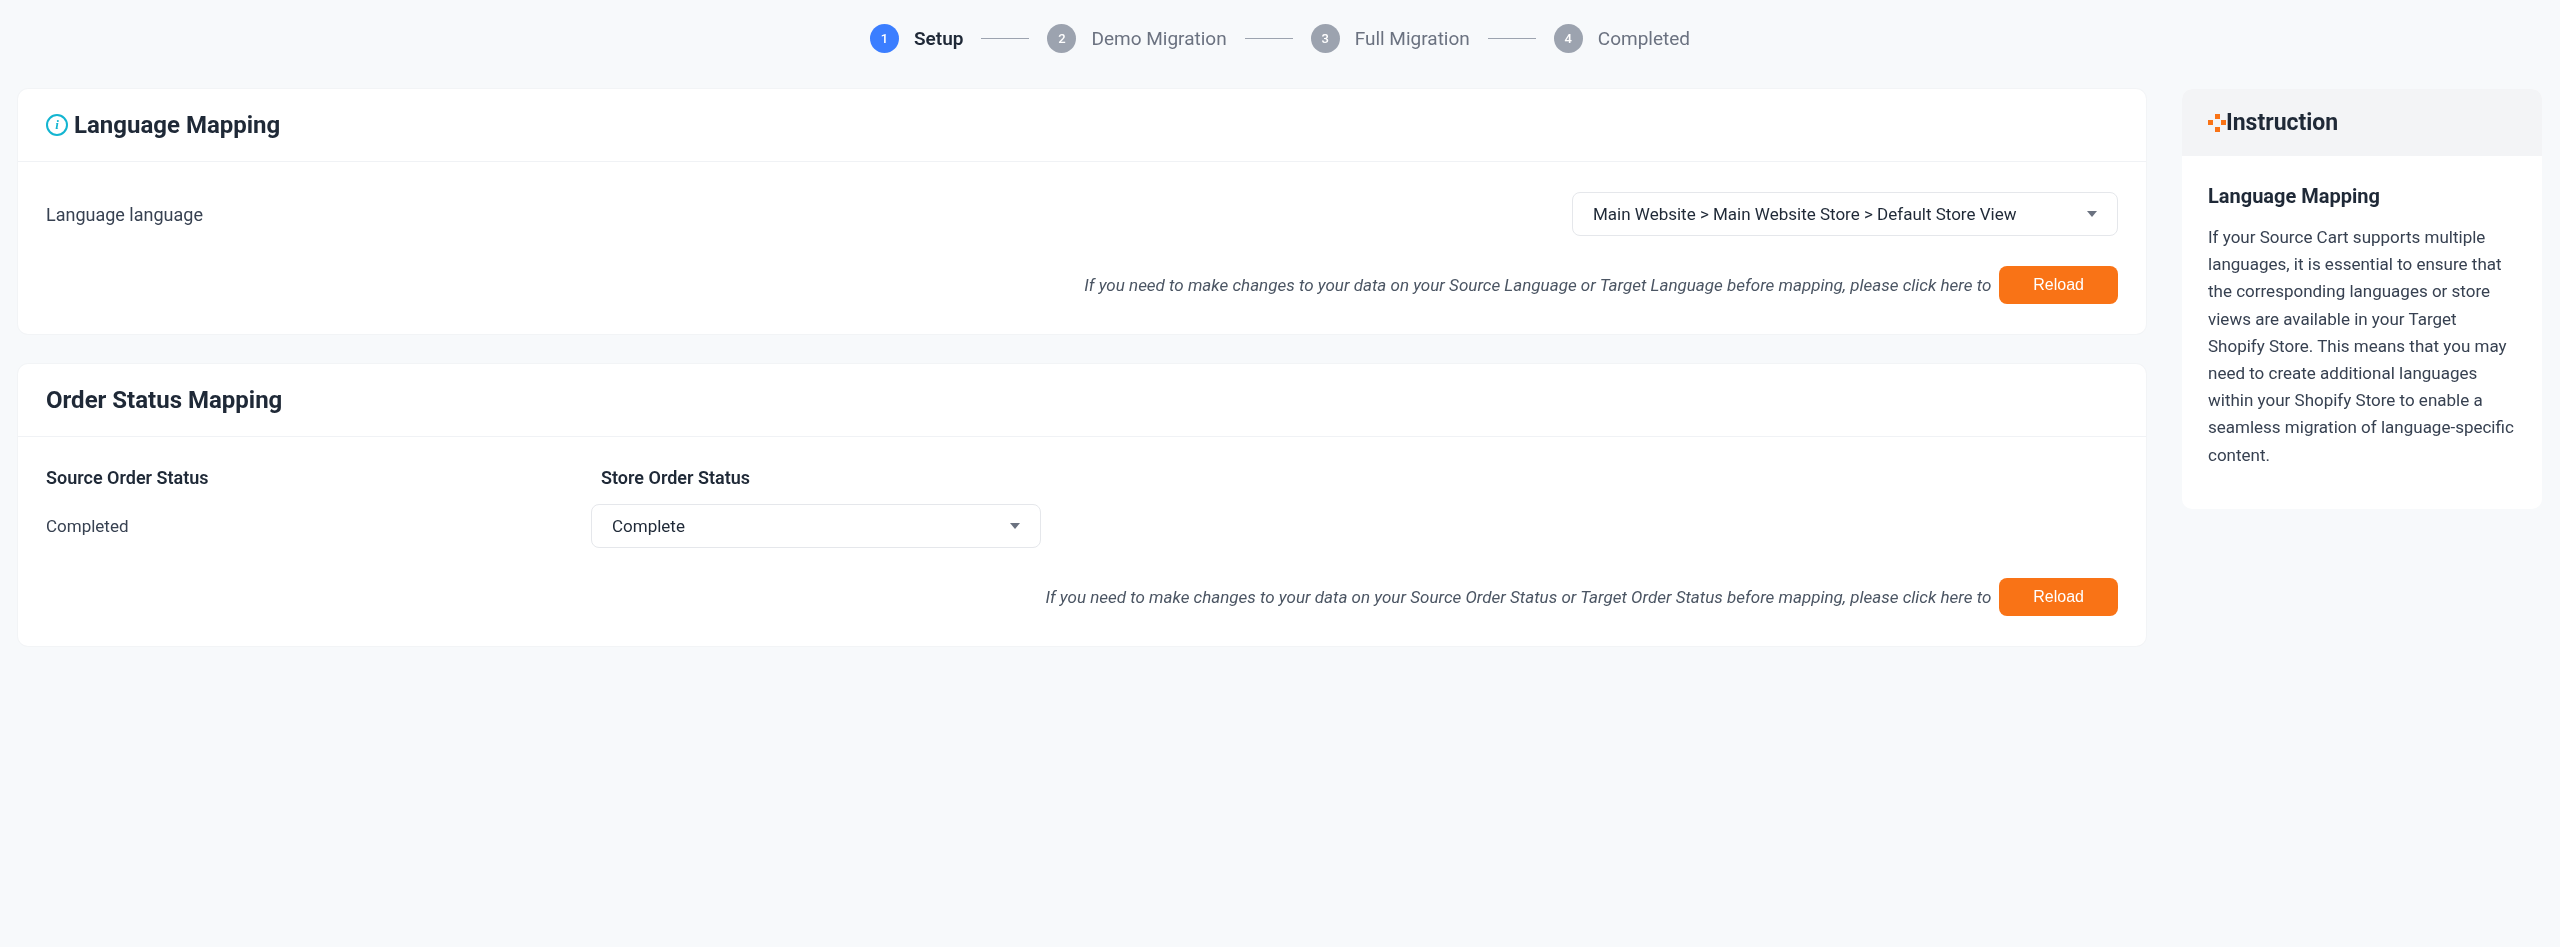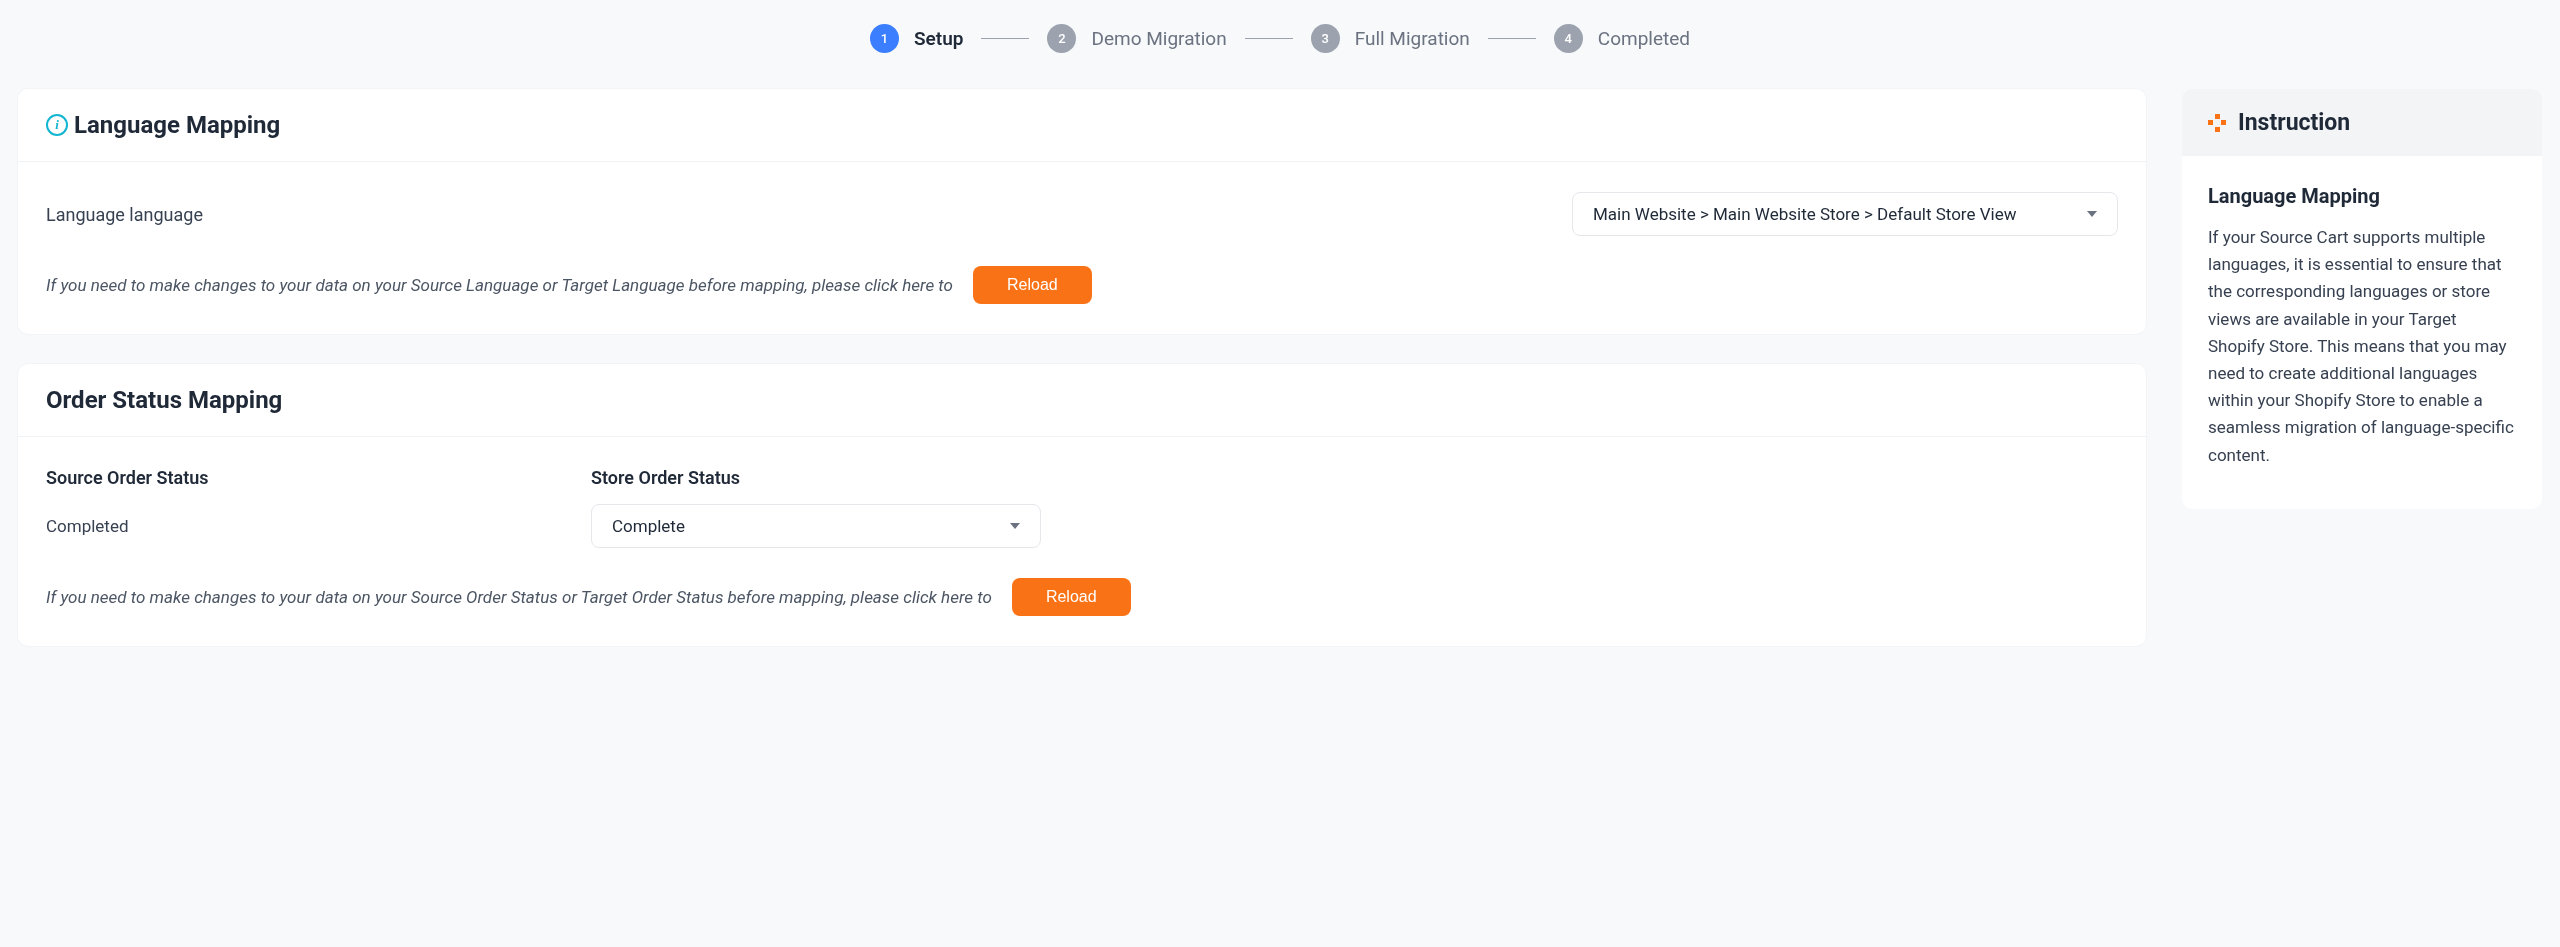--- a/index.html
+++ b/index.html
@@ -68,41 +68,41 @@
     font-size: 17px; color: #1f2937; gap: 43px;
   }
   .select .caret {
     width: 0; height: 0;
     border-left: 5px solid transparent;
     border-right: 5px solid transparent;
     border-top: 6px solid #6b7280;
   }
 
   .reload-row {
-    display: flex; align-items: center; justify-content: flex-start; gap: 20px;
+    display: flex; align-items: center; justify-content: flex-end; gap: 8px;
   }
   .reload-row span { font-style: italic; color: #4b5563; font-size: 17px; }
   .btn-reload {
     background: #f97316; color: #fff; border: none;
     padding: 10px 34px; border-radius: 8px; font-size: 16px; font-weight: 500;
     cursor: pointer;
   }
 
-  .cols-header { display: flex; margin-bottom: 16px; }
+  .cols-header { display: flex; margin-bottom: 16px; gap: 10px; }
   .cols-header .col-h {
     font-size: 18px; font-weight: 600; color: #1f2937;
   }
   .cols-header .left { width: 545px; }
 
   .status-row { display: flex; align-items: center; margin-bottom: 30px; }
   .status-row .left { width: 545px; font-size: 17px; color: #374151; }
 
   .side-card { background: #fff; border-radius: 10px; overflow: hidden; }
   .side-header {
-    background: #f3f4f6; padding: 20px 26px; display: flex; align-items: center; gap: 12px;
+    background: #f3f4f6; padding: 20px 26px; display: flex; align-items: center; 
   }
   .side-header h3 { font-size: 23px; font-weight: 700; color: #1f2937; }
   .side-icon {
     width: 18px; height: 18px; position: relative; display: inline-block;
   }
   .side-icon span { position: absolute; width: 5px; height: 5px; background: #f97316; }
   .side-icon span.s1 { top: 0; left: 6.5px; }
   .side-icon span.s2 { top: 6.5px; left: 0; }
   .side-icon span.s3 { top: 6.5px; right: 0; }
   .side-icon span.s4 { bottom: 0; left: 6.5px; }

